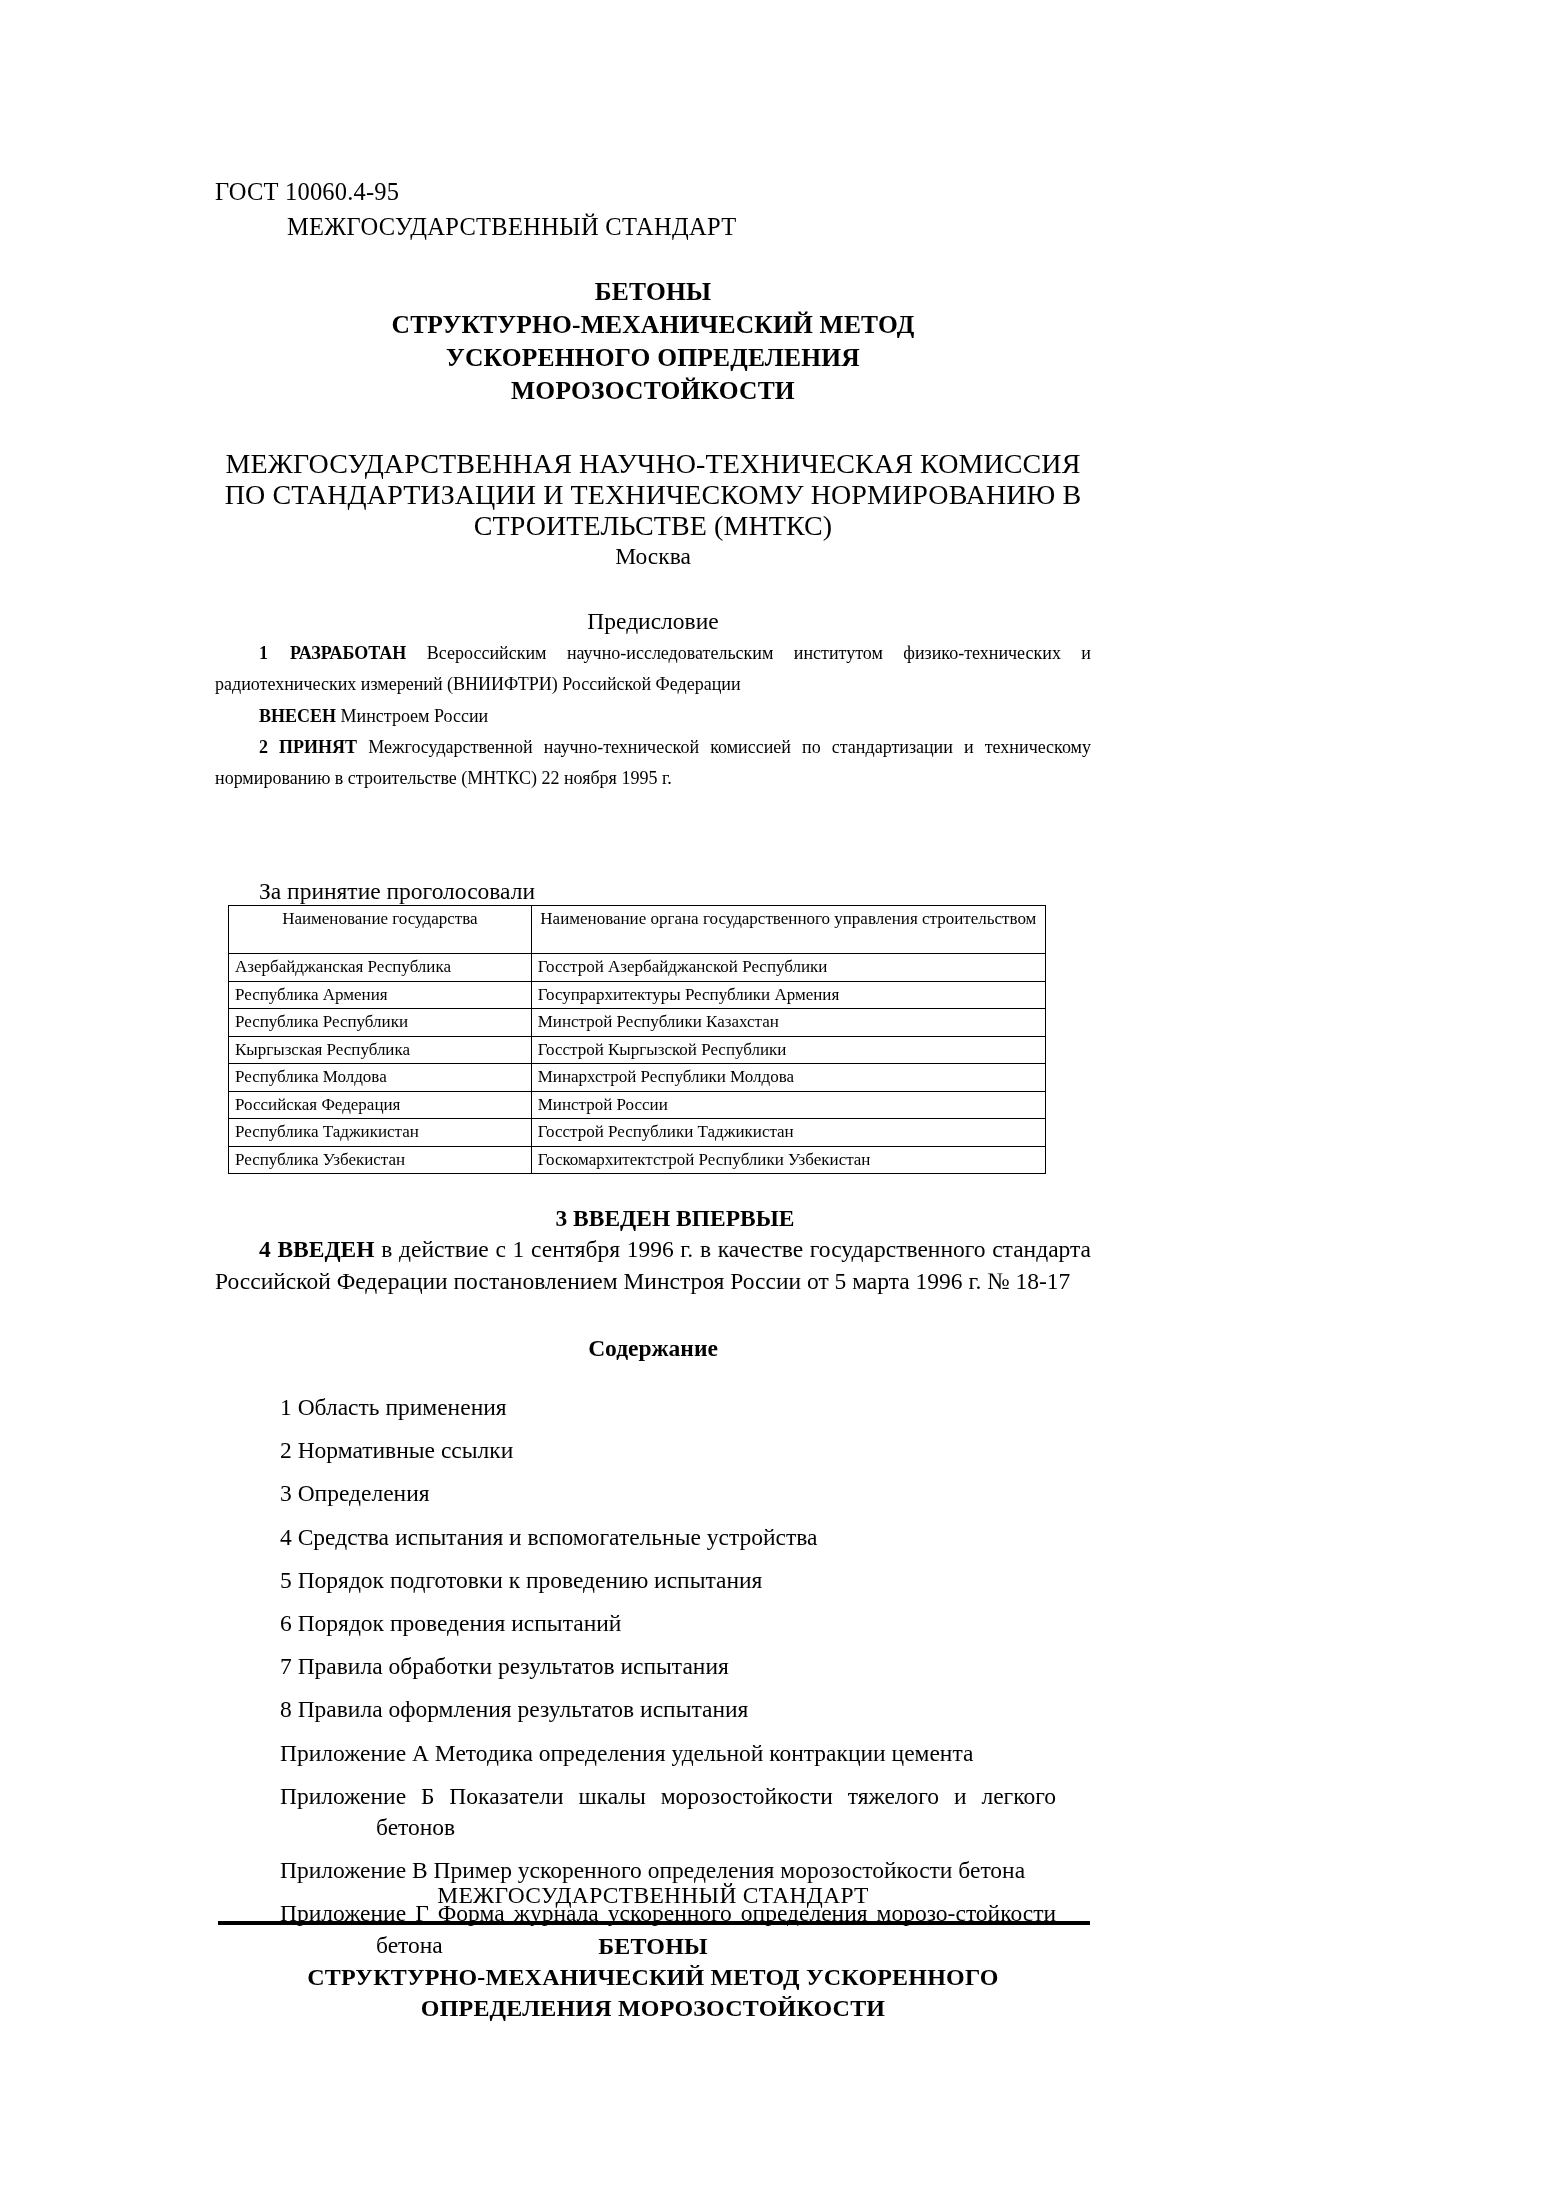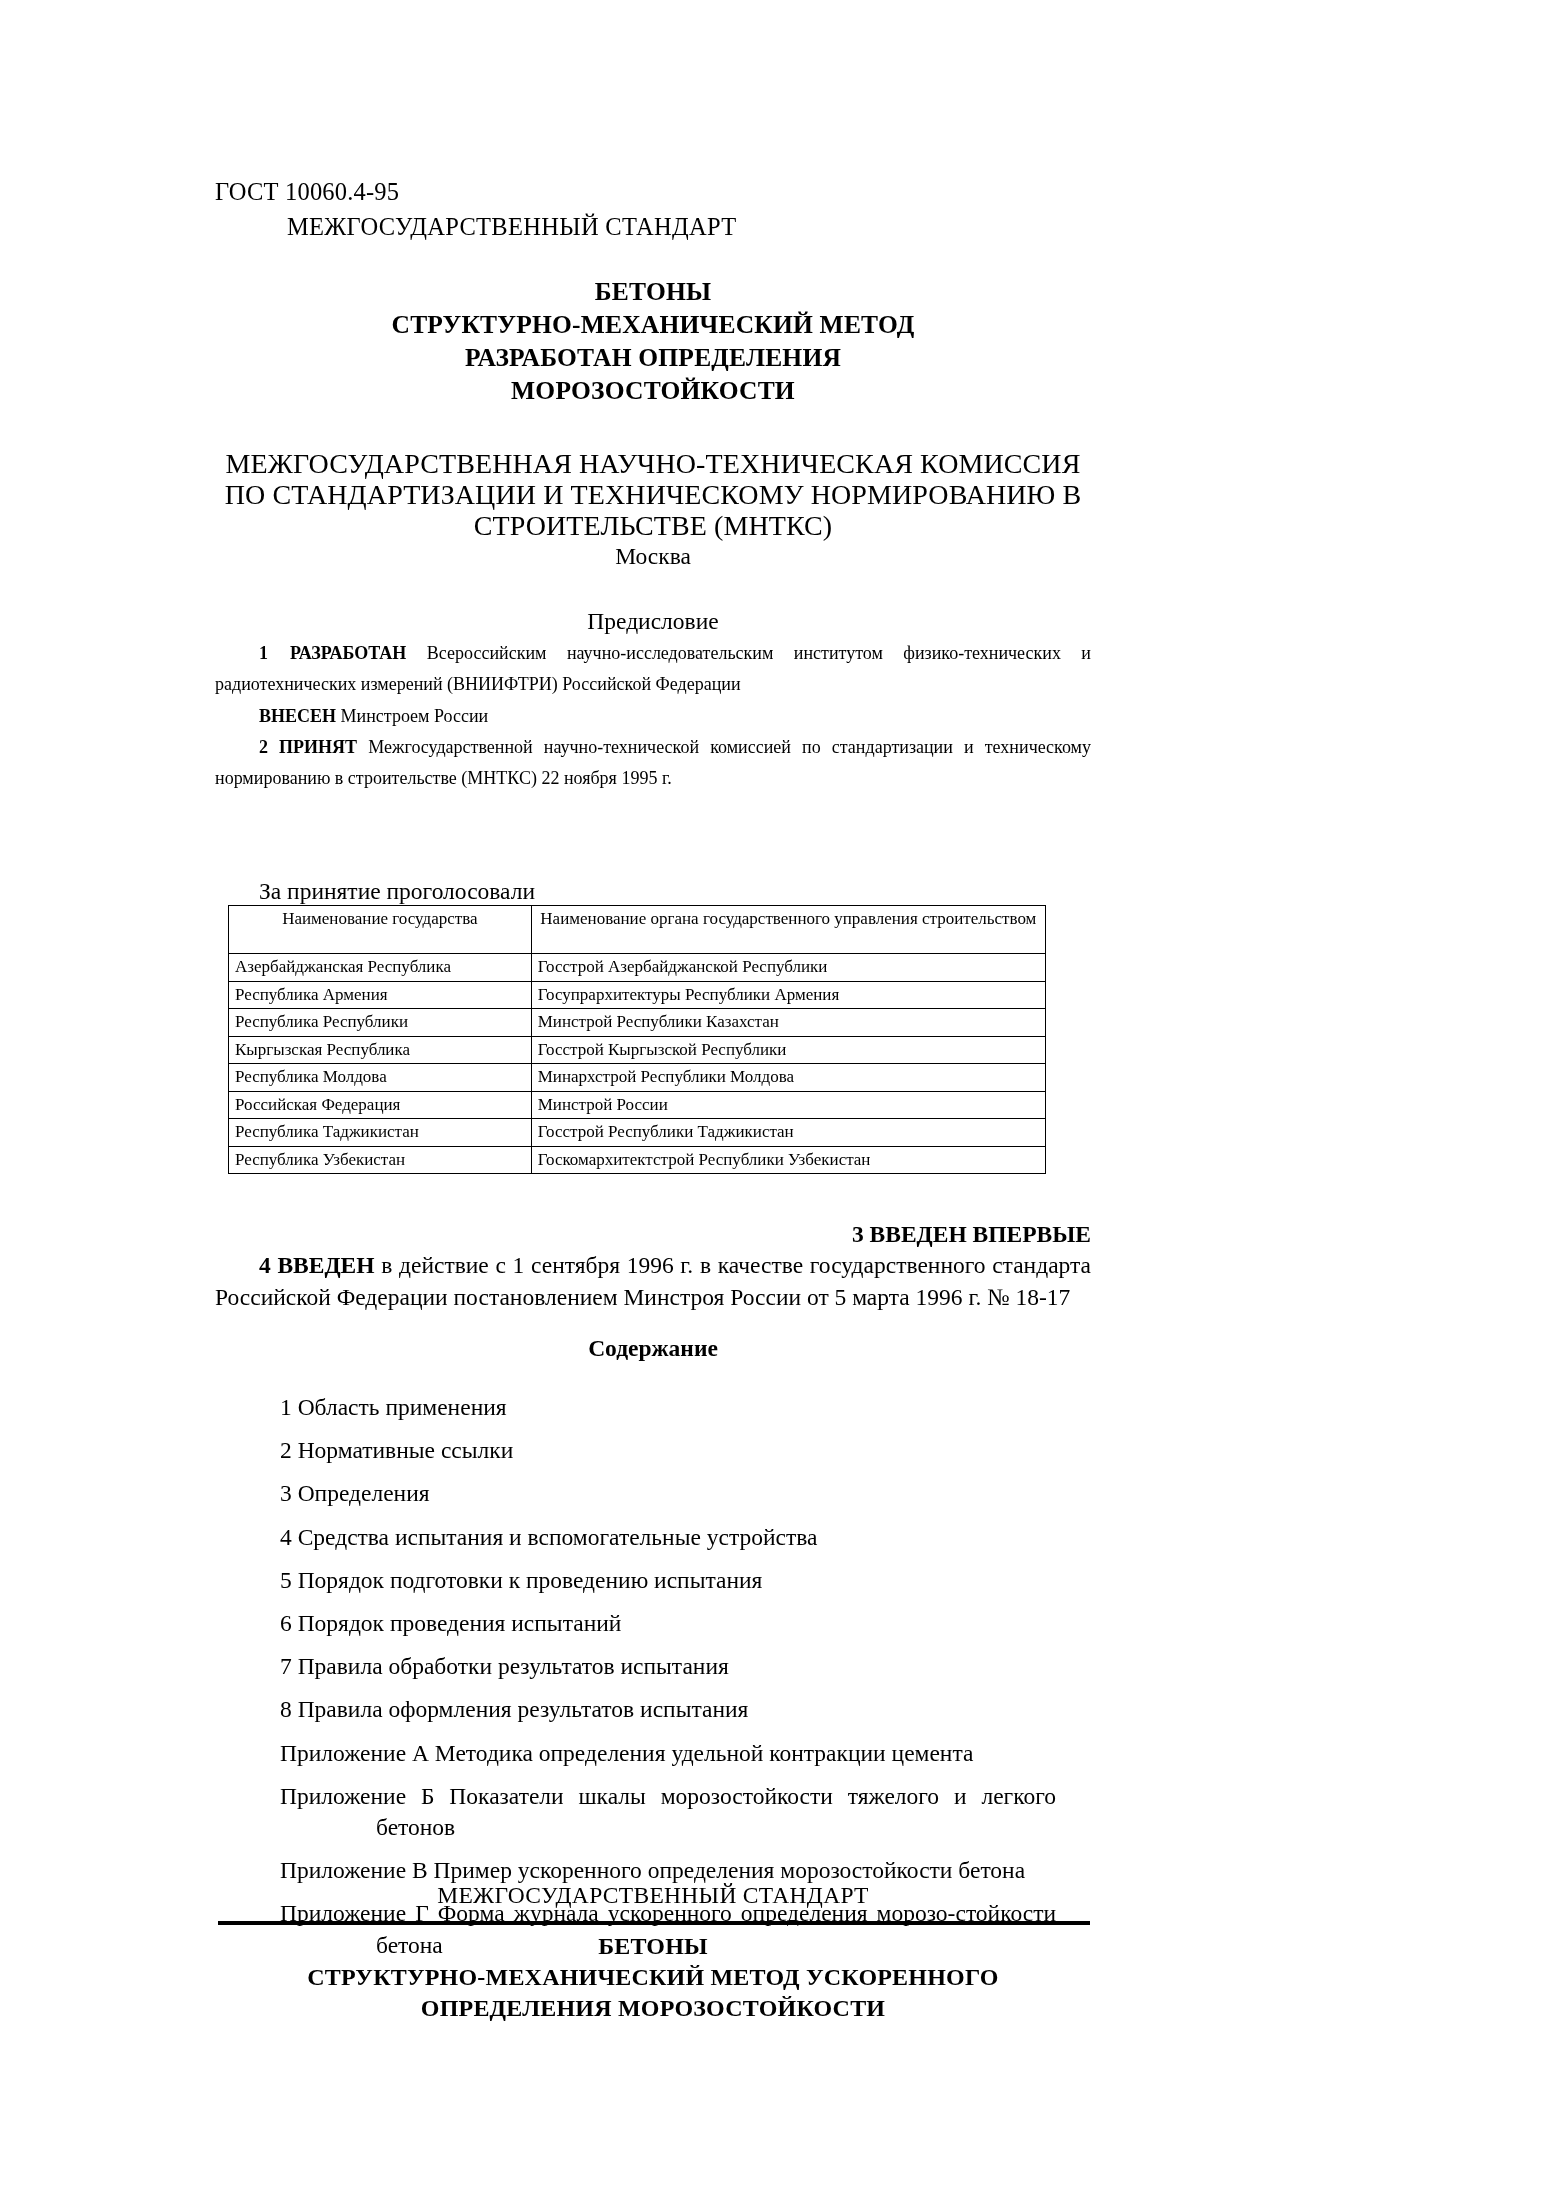--- a/index.html
+++ b/index.html
@@ -135,21 +135,21 @@
   #post-table {
     top: 1203px;
     font-size: 23.5px;
     line-height: 31.3px;
   }
   #post-table p {
     margin: 0;
     text-align: justify;
     text-indent: 44px;
   }
-  #post-table p.no-just { text-align: right; margin-top: 16px; }
+  #post-table p.no-just { text-align: center; }
   #post-table b { font-weight: bold; }
 
   
   #contents-heading {
     top: 1335px;
     text-align: center;
     font-weight: bold;
     font-size: 23.5px;
   }
   #contents-list {
@@ -199,21 +199,21 @@
 
 <div class="page">
 
   <div class="block" id="gost-number">ГОСТ 10060.4-95</div>
 
   <div class="block" id="std-kicker">МЕЖГОСУДАРСТВЕННЫЙ СТАНДАРТ</div>
 
   <div class="block" id="doc-title">
     <span class="t-line">БЕТОНЫ</span>
     <span class="t-line">СТРУКТУРНО-МЕХАНИЧЕСКИЙ МЕТОД</span>
-    <span class="t-line">РАЗРАБОТАН ОПРЕДЕЛЕНИЯ</span>
+    <span class="t-line">УСКОРЕННОГО ОПРЕДЕЛЕНИЯ</span>
     <span class="t-line">МОРОЗОСТОЙКОСТИ</span>
   </div>
 
   <div class="block" id="issuer">
     <span class="i-line">МЕЖГОСУДАРСТВЕННАЯ НАУЧНО-ТЕХНИЧЕСКАЯ КОМИССИЯ</span>
     <span class="i-line">ПО СТАНДАРТИЗАЦИИ И ТЕХНИЧЕСКОМУ НОРМИРОВАНИЮ В</span>
     <span class="i-line">СТРОИТЕЛЬСТВЕ (МНТКС)</span>
   </div>
   <div class="block" id="issuer-city">Москва</div>
 

